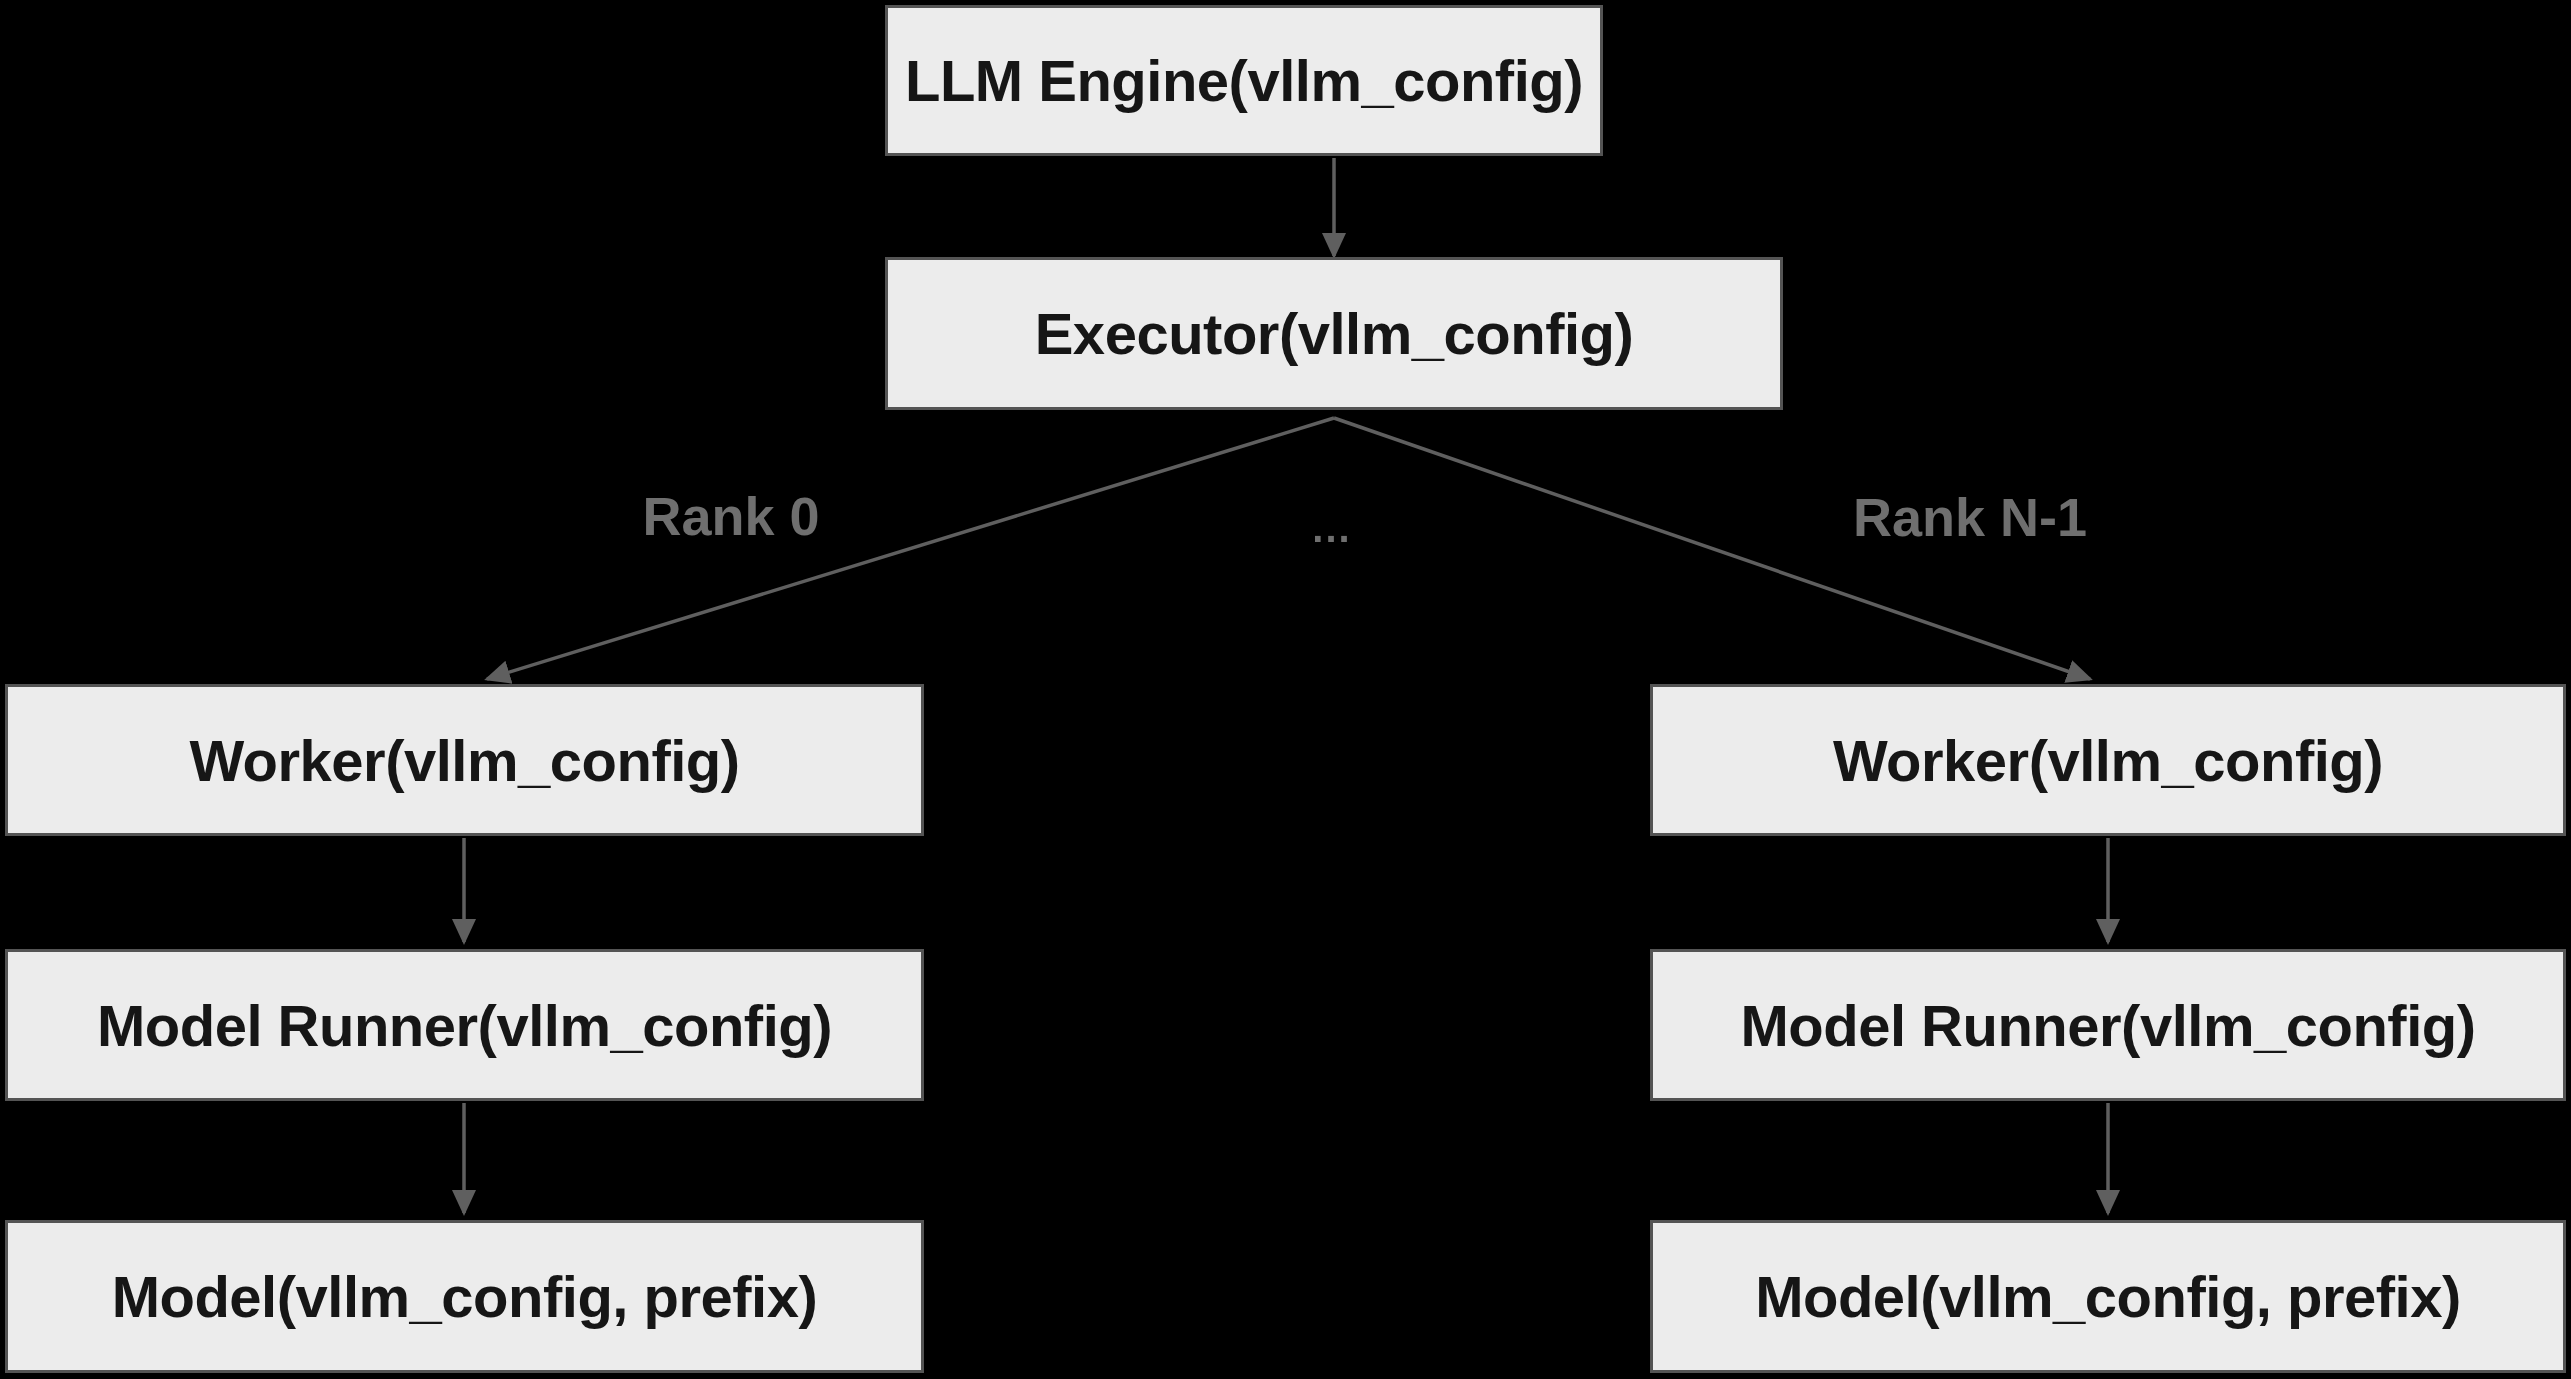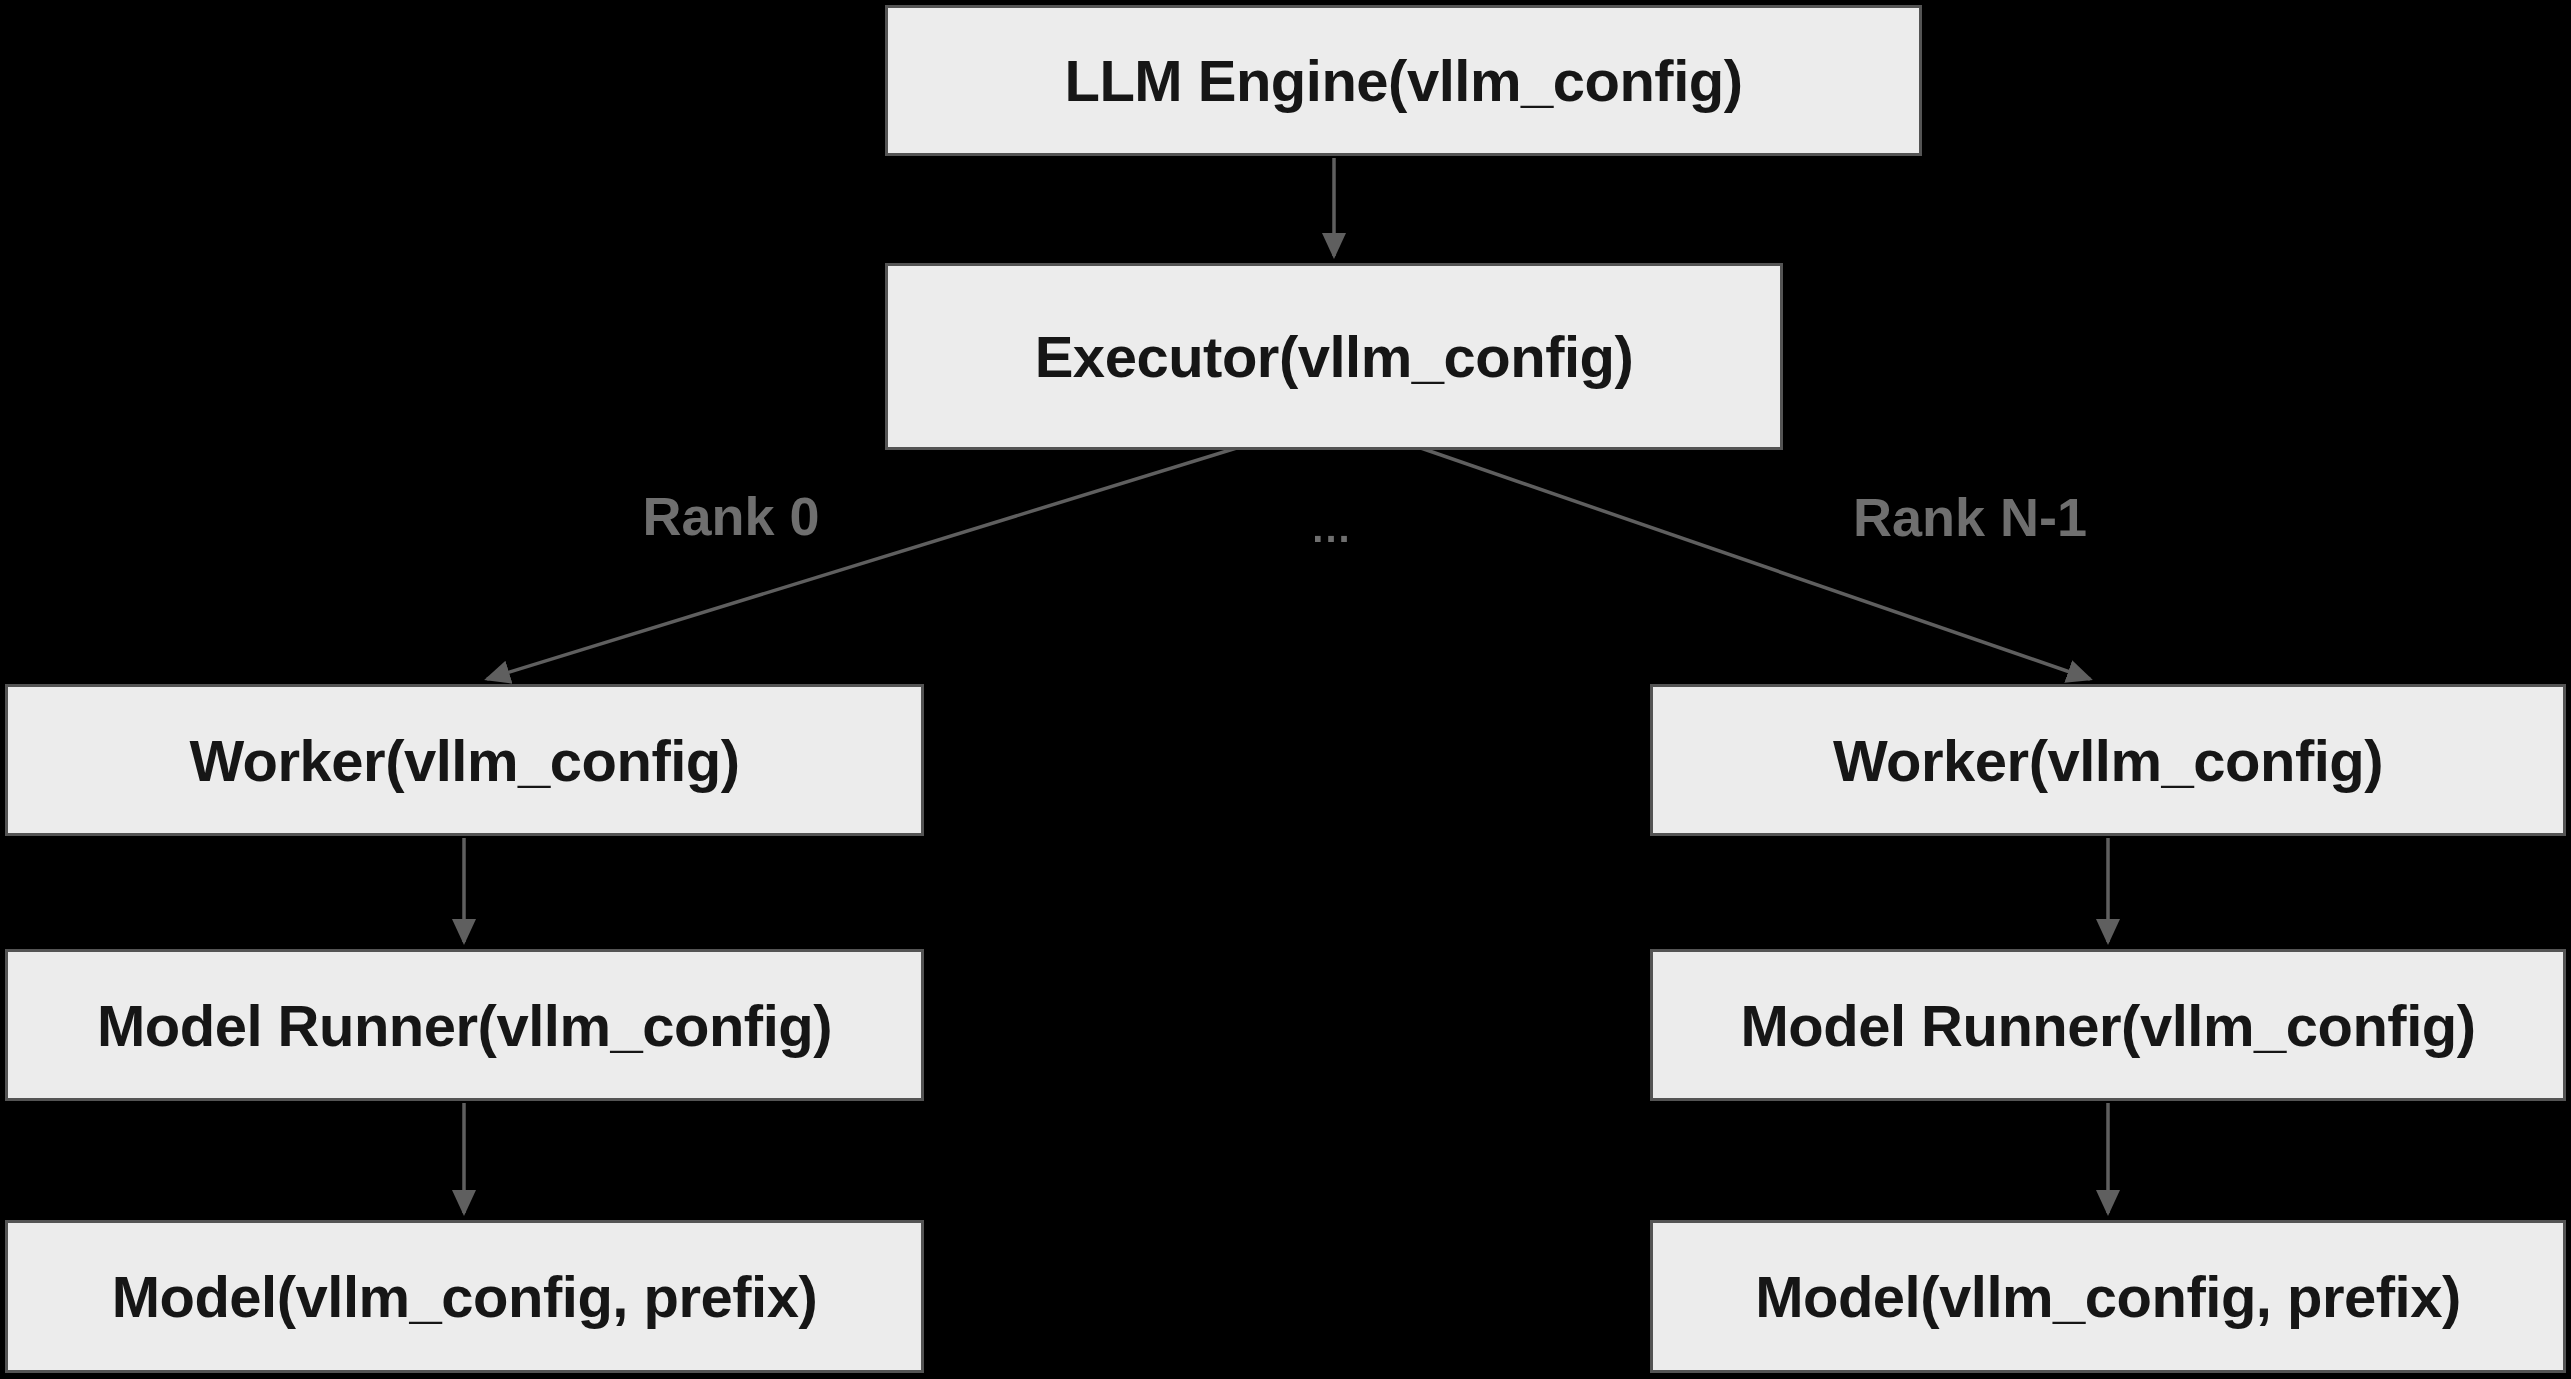--- a/index.html
+++ b/index.html
@@ -33,22 +33,22 @@
     border: 3px solid var(--node-border);
     color: var(--node-text);
     display: flex;
     align-items: center;
     justify-content: center;
     font-size: 58px;
     font-weight: 600;
     letter-spacing: -0.5px;
     white-space: nowrap;
   }
-  .node-llm-engine        { left: 885px;  top: 5px;    width: 1037px; height: 151px; }
-  .node-executor          { left: 885px;  top: 263px;  width: 898px; height: 187px; }
+  .node-llm-engine        { left: 885px;  top: 5px;    width: 718px; height: 151px; }
+  .node-executor          { left: 885px;  top: 257px;  width: 898px; height: 153px; }
   .node-worker-left       { left: 5px;    top: 684px;  width: 919px; height: 152px; }
   .node-model-runner-left { left: 5px;    top: 949px;  width: 919px; height: 152px; }
   .node-model-left        { left: 5px;    top: 1220px; width: 919px; height: 153px; }
   .node-worker-right      { left: 1650px; top: 684px;  width: 916px; height: 152px; }
   .node-model-runner-right{ left: 1650px; top: 949px;  width: 916px; height: 152px; }
   .node-model-right       { left: 1650px; top: 1220px; width: 916px; height: 153px; }
   .edge-label {
     position: absolute;
     transform: translate(-50%, -50%);
     color: var(--edge-label);

